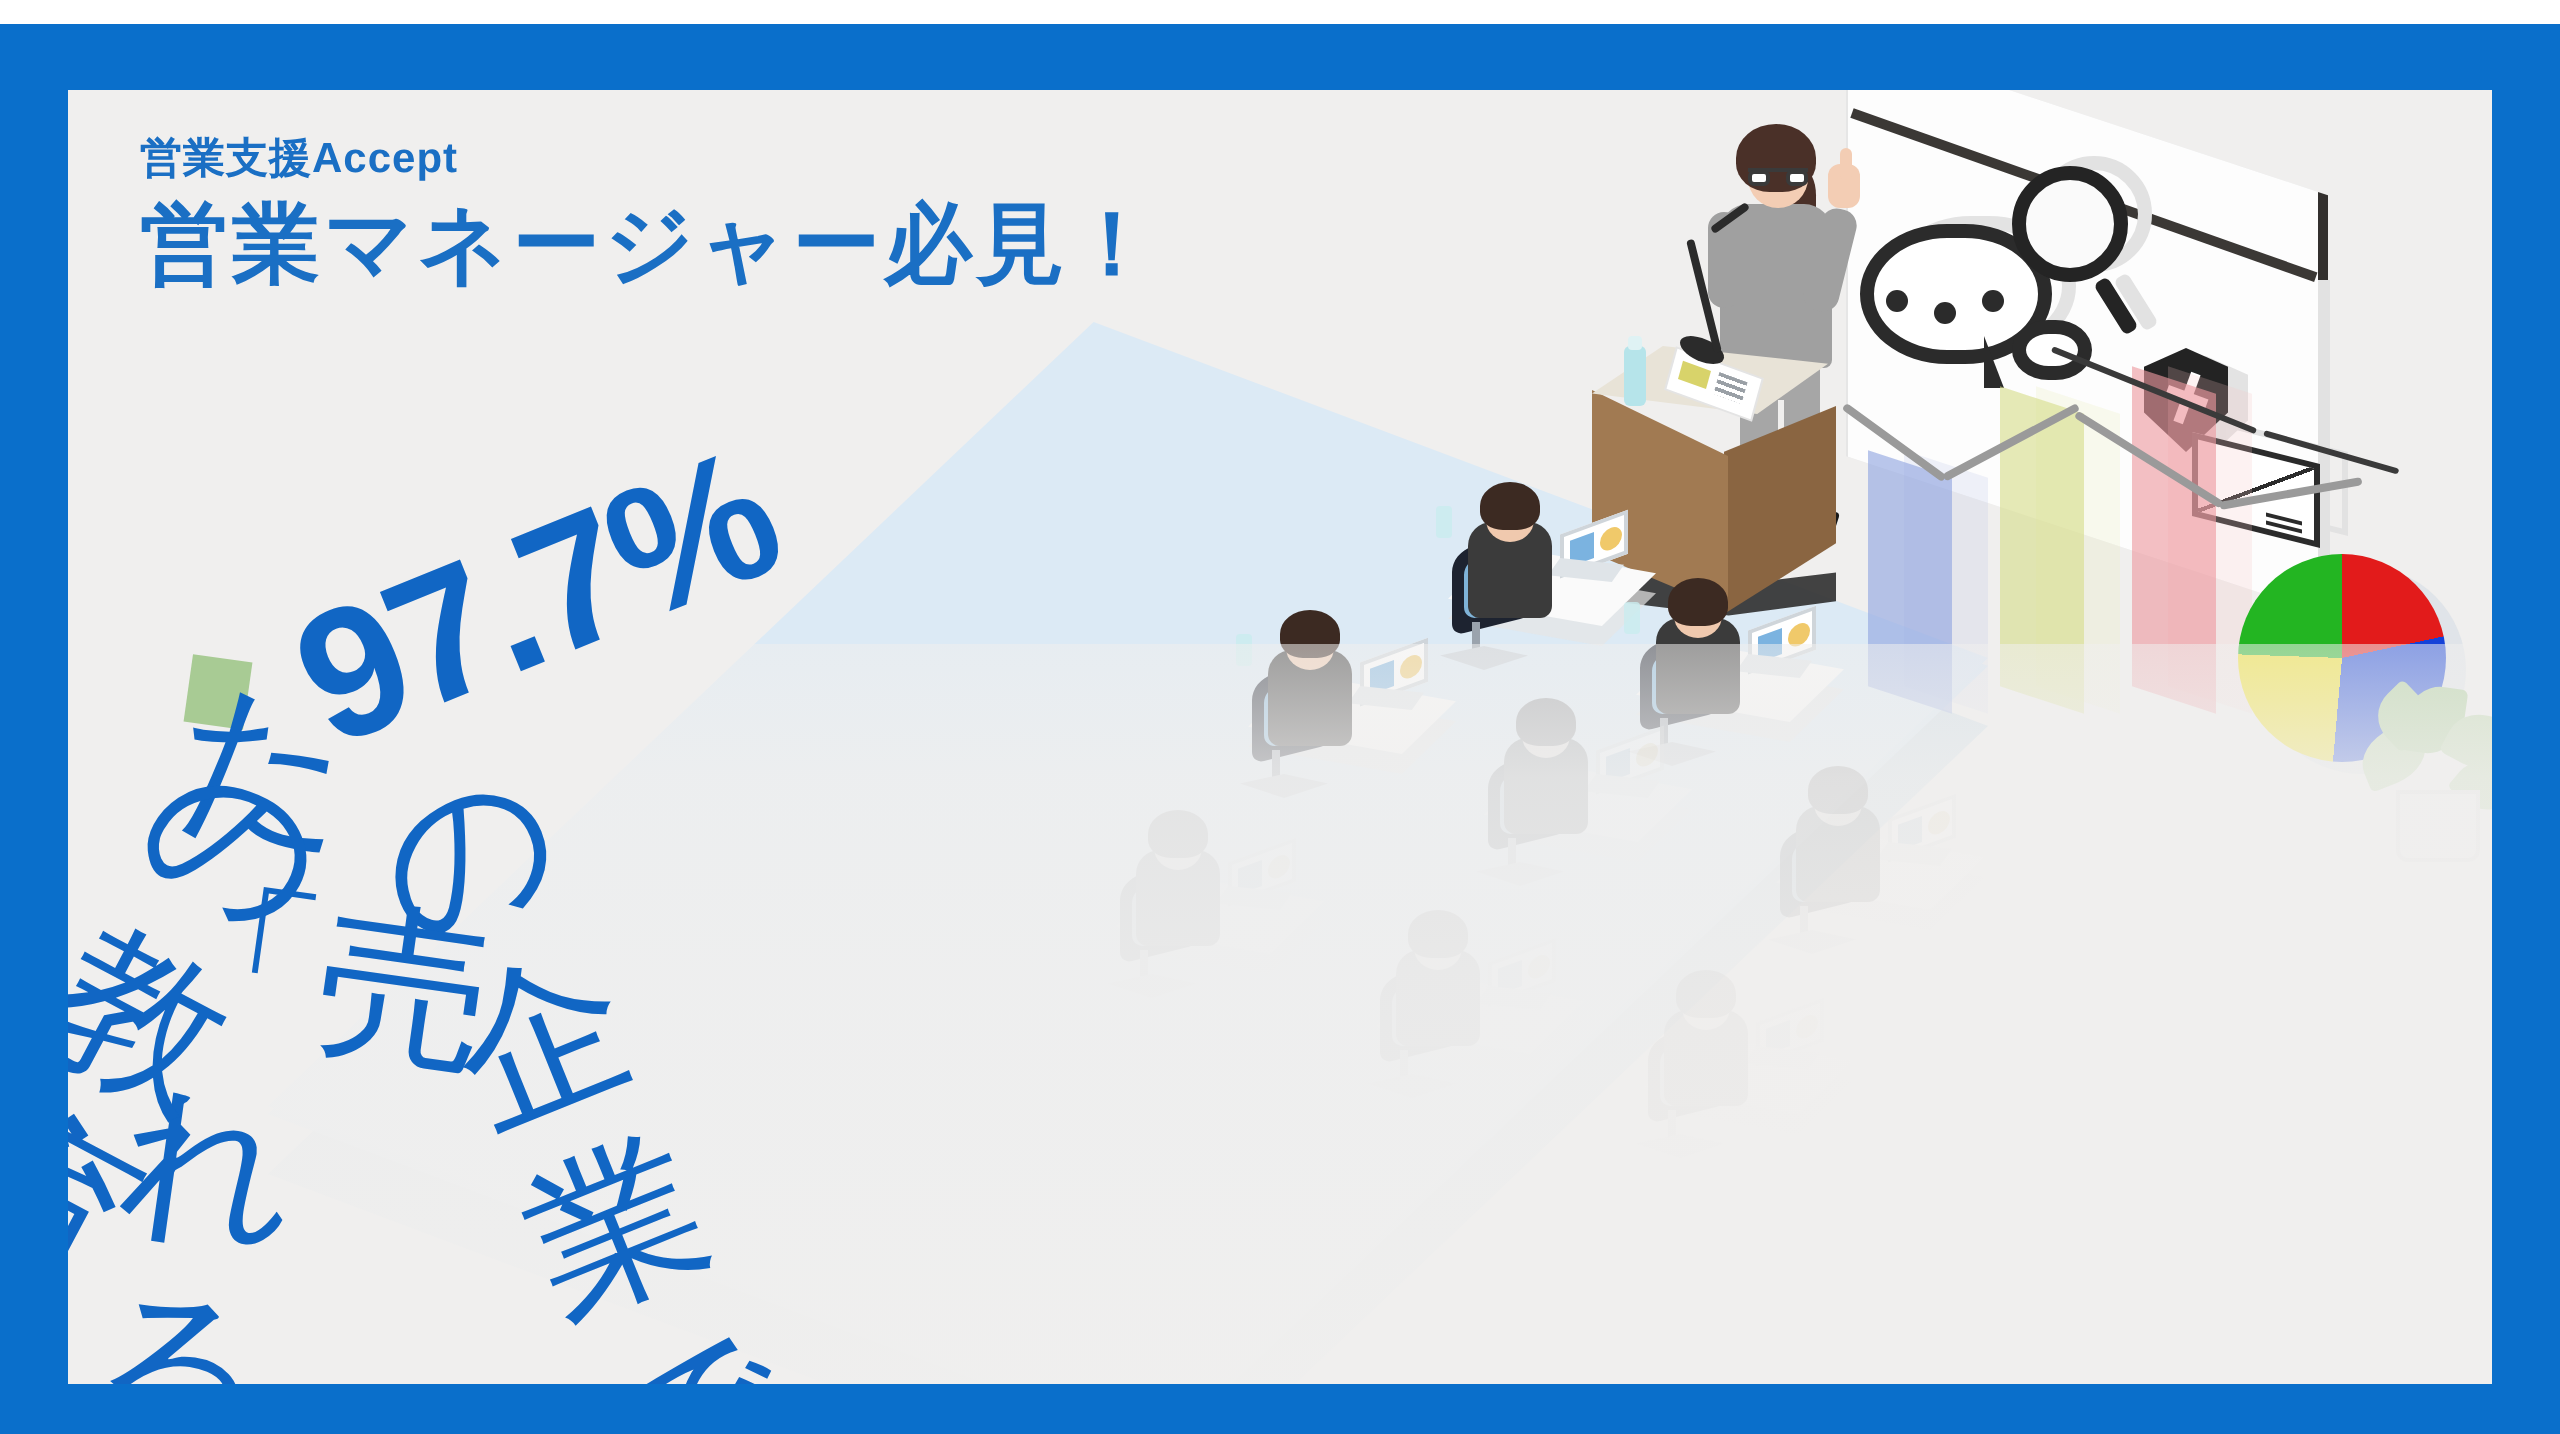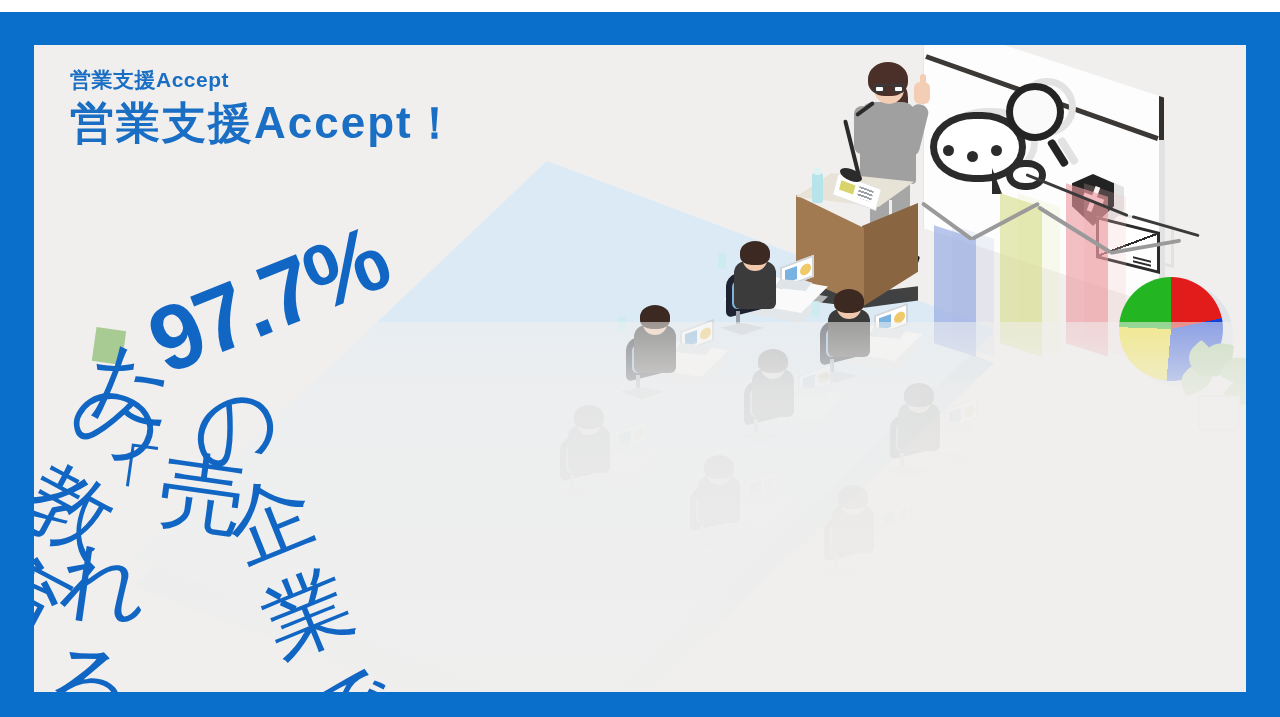--- a/index.html
+++ b/index.html
@@ -565,21 +565,21 @@
         <span class="w-body"></span>
         <span class="w-head"></span>
         <span class="w-hair"></span>
       </div>
 
       <div class="wash"></div>
     </div>
 
     <div class="head">
       <div class="eyebrow">営業支援Accept</div>
-      <div class="headline">営業支援Accept！</div>
+      <div class="headline">営業マネージャー必見！</div>
     </div>
 
     <div class="maincopy">
       <span class="l1"><span class="pct">97.7%</span><span>の企業で効果を出し</span></span>
       <span class="l2">た「売れる営業チーム」</span>
       <span class="l3">の教育方法とは</span>
     </div>
 
   </div>
 </div>

